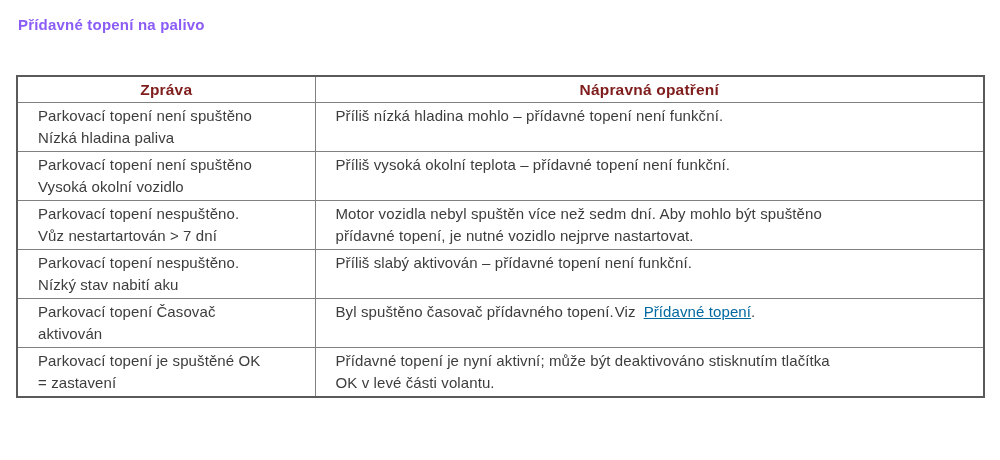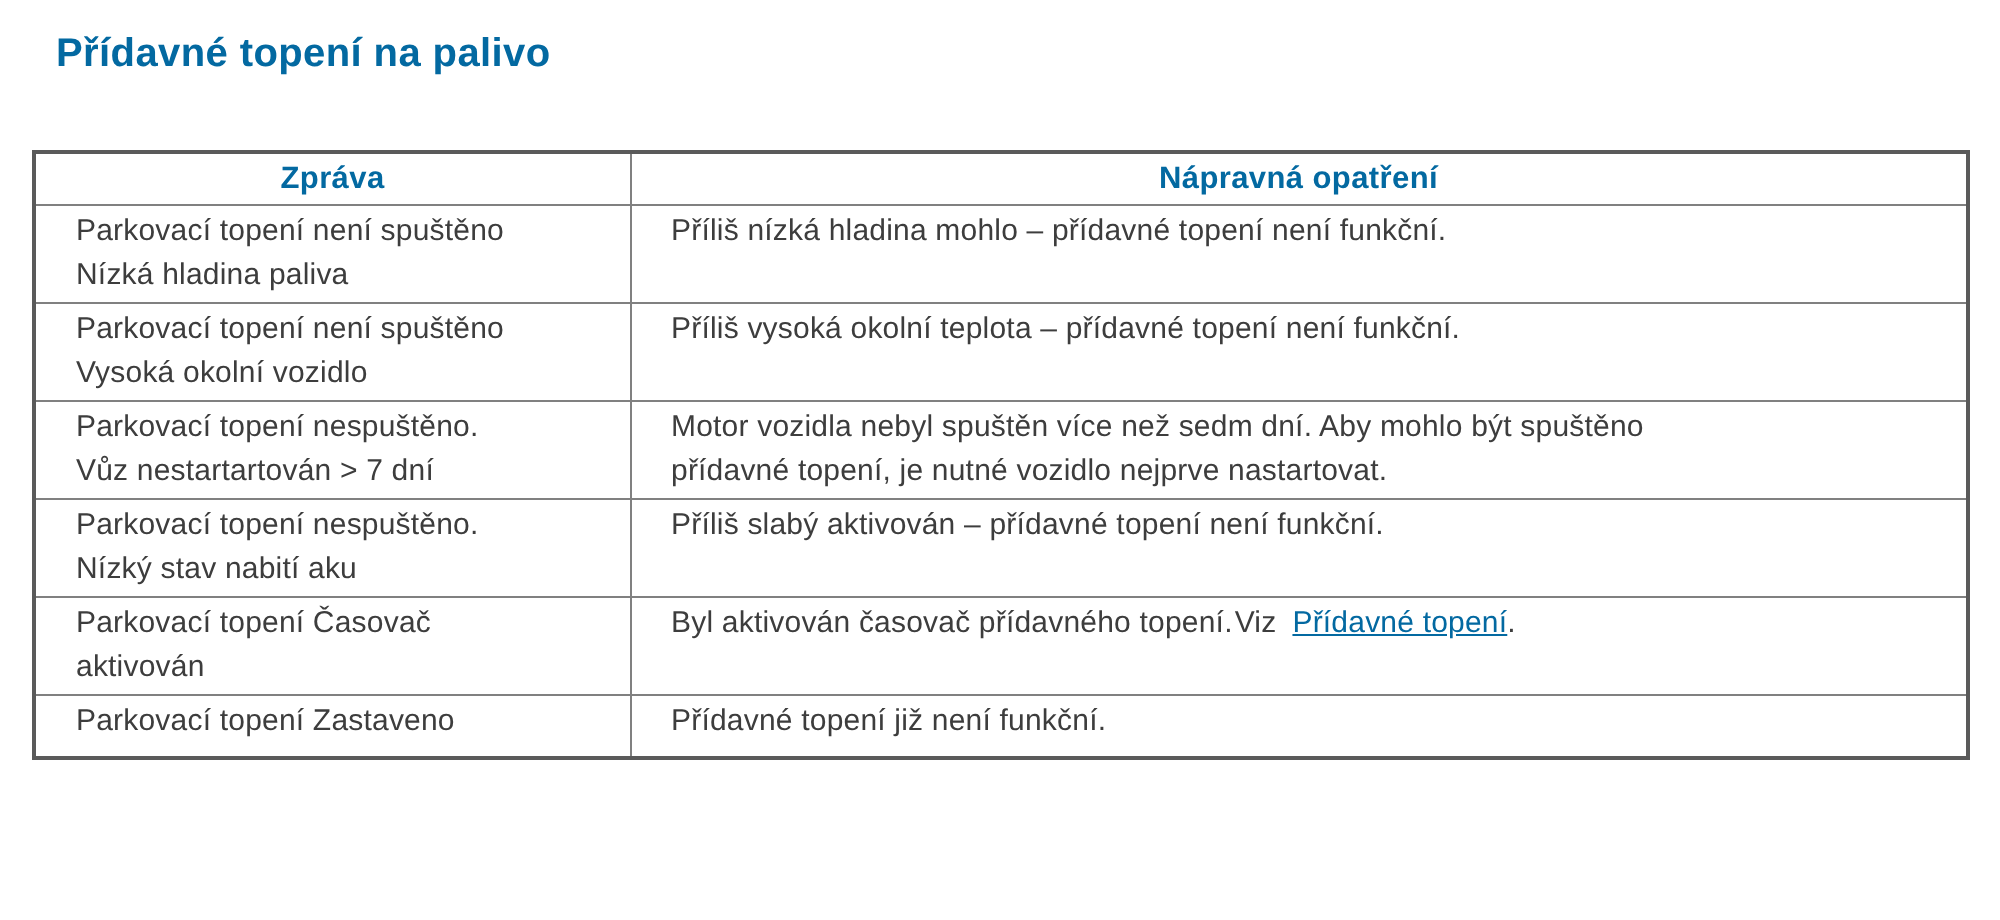--- a/index.html
+++ b/index.html
@@ -10,44 +10,44 @@
   body {
     position: relative;
     width: 1000px;
     height: 460px;
     font-family: "Liberation Sans", "DejaVu Sans", sans-serif;
     color: #3d3d3d;
     overflow: hidden;
   }
   .page-title {
     position: absolute;
-    left: 28px;
+    left: 18px;
     top: 16px;
-    font-size: 20px;
+    font-size: 15px;
     font-weight: bold;
-    color: #0369a1;
+    color: #8b5cf6;
     letter-spacing: 0.2px;
   }
   table.msg-table {
     position: absolute;
     left: 16px;
     top: 75px;
     width: 969px;
     table-layout: fixed;
     border-collapse: collapse;
     border: 2px solid #5a5a5a;
   }
   table.msg-table col.c1 { width: 298px; }
   table.msg-table th {
     border: 1px solid #808080;
     height: 25px;
     font-size: 15.5px;
     font-weight: bold;
     text-align: center;
-    color: #0369a1;
+    color: #7f1d1d;
     padding: 0;
     letter-spacing: 0.2px;
   }
   table.msg-table td {
     border: 1px solid #808080;
     vertical-align: top;
     padding: 2px 8px 0 20px;
     font-size: 15px;
     line-height: 22px;
     color: #3d3d3d;
@@ -119,26 +119,28 @@
         <div class="cell-line">Příliš slabý aktivován – přídavné topení není funkční.</div>
       </td>
     </tr>
     <tr class="r-tall">
       <td>
         <div class="cell-line">Parkovací topení Časovač</div>
         <div class="cell-line">aktivován</div>
       </td>
       <td>
         <div class="cell-line">
-          <span>Byl aktivován časovač přídavného topení.</span><span class="viz-label">Viz</span><a class="manual-link">Přídavné topení</a><span>.</span>
+          <span>Byl spuštěno časovač přídavného topení.</span><span class="viz-label">Viz</span><a class="manual-link">Přídavné topení</a><span>.</span>
         </div>
       </td>
     </tr>
-    <tr class="r-short">
+    <tr class="r-tall">
       <td>
-        <div class="cell-line">Parkovací topení Zastaveno</div>
+        <div class="cell-line">Parkovací topení je spuštěné OK</div>
+        <div class="cell-line">= zastavení</div>
       </td>
       <td>
-        <div class="cell-line">Přídavné topení již není funkční.</div>
+        <div class="cell-line">Přídavné topení je nyní aktivní; může být deaktivováno stisknutím tlačítka</div>
+        <div class="cell-line">OK v levé části volantu.</div>
       </td>
     </tr>
   </tbody>
 </table>
 
 </body></html>

